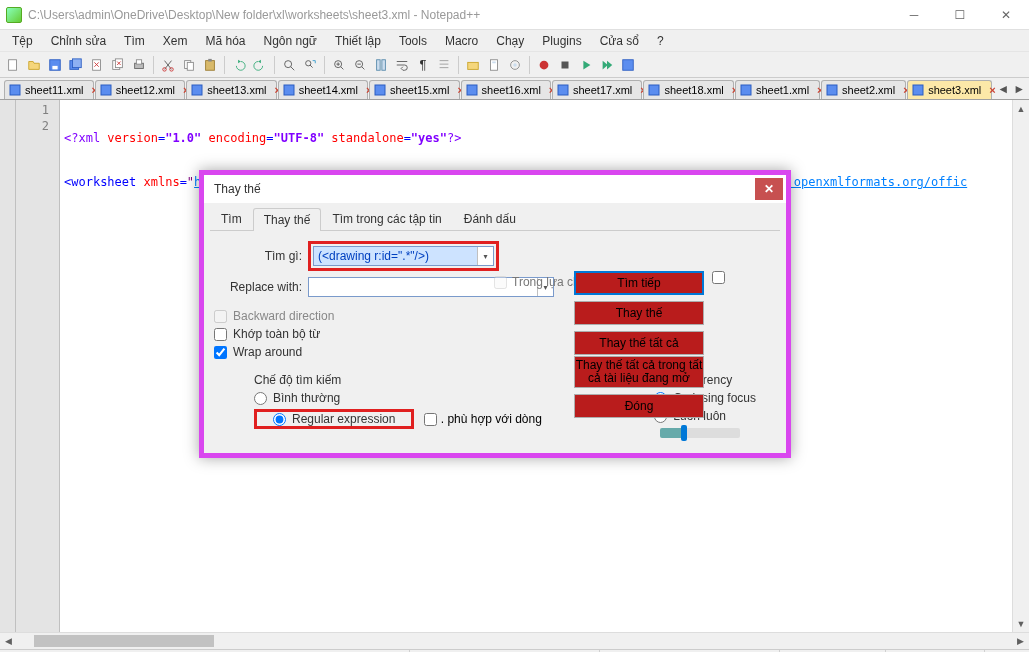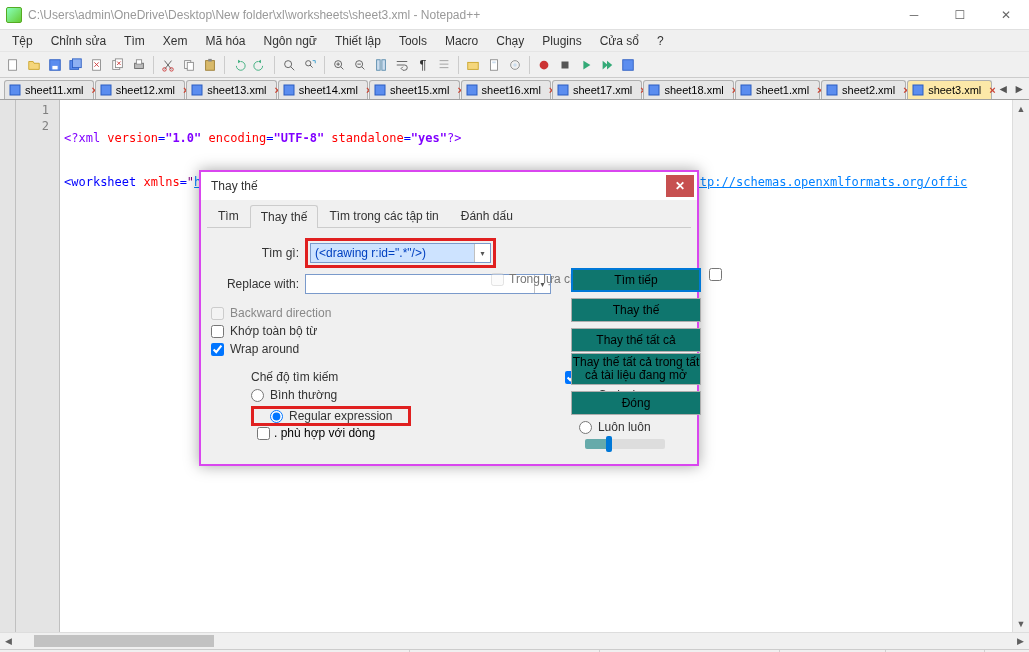--- a/index.html
+++ b/index.html
@@ -52,42 +52,42 @@
   .hscroll .track { flex: 1; position: relative; }
   .hscroll .thumb { position: absolute; top: 2px; bottom: 2px; left: 17px; width: 180px; background: #c2c2c2;}
   .hscroll .arr { width: 17px; display: flex; align-items: center; justify-content: center; color: #606060; font-size: 9px; }
 
   
   .statusbar { height: 22px; background: #f0f0f0; display: flex; align-items: center; font-size: 11px; border-top: 1px solid #ccc; }
   .statusbar .cell { padding: 0 8px; border-right: 1px solid #d0d0d0; height: 100%; display: flex; align-items: center; }
   .statusbar .stretch { flex: 1; }
 
   
-  .dialog { position: absolute; left: 199px; top: 170px; width: 500px; background: #f0f0f0; border: 2px solid #d946ef; box-shadow: 0 0 14px rgba(0,0,0,0.35); }
+  .dialog { position: absolute; left: 199px; top: 170px; width: 592px; background: #f0f0f0; border: 5px solid #d946ef; box-shadow: 0 0 14px rgba(0,0,0,0.35); }
   .dialog-title { height: 28px; background: #fff; display: flex; align-items: center; padding-left: 10px; }
   .dialog-title span { flex: 1; color: #333; }
   .dialog-title .dclose { width: 28px; height: 22px; background: #c75050; color: #fff; display: flex; align-items: center; justify-content: center; font-weight: bold; margin-right: 3px;}
   
   .dialog-tabs { display: flex; padding: 4px 6px 0 6px; gap: 0; }
   .dtab { padding: 4px 10px; border: 1px solid transparent; border-bottom: none; color: #333; font-size: 12px; }
   .dtab.active { background: #f0f0f0; border-color: #ccc; border-radius: 3px 3px 0 0; position: relative; top: 1px;}
   .dialog-tabs-border { border-bottom: 1px solid #ccc; margin: 0 6px; }
 
   .dialog-body { padding: 10px 10px 12px 10px; position: relative; }
   .row { display: flex; align-items: center; margin-bottom: 6px; }
   .row .lbl { width: 94px; text-align: right; padding-right: 6px; color: #333; }
   .row .combo { flex: 1; height: 20px; display: flex; border: 1px solid #7a9acb; background: #fff; max-width: 246px;}
   .row .combo input { flex: 1; border: none; outline: none; padding: 0 4px; font-size: 12px; color: #0040c0; background: #cde3ff; }
   .row .combo .dd { width: 16px; display: flex; align-items: center; justify-content: center; border-left: 1px solid #c0c0c0; color: #555; font-size: 8px; background:#fff;}
   .row .combo.plain input { background: #fff; color: #000; }
 
   .highlight-red { border: 3px solid #e02020; padding: 2px; }
 
   .dialog-buttons { position: absolute; left: 370px; top: 40px; display: flex; flex-direction: column; gap: 6px; width: 130px; }
-  .dialog-buttons button, .btn-extra button { height: 24px; background: #0f766e; border: 1px solid #adadad; font-size: 12px; font-family: inherit; color: #000; }
+  .dialog-buttons button, .btn-extra button { height: 24px; background: #b91c1c; border: 1px solid #adadad; font-size: 12px; font-family: inherit; color: #000; }
   .dialog-buttons button.primary { border: 2px solid #0078d7; }
   .btn-extra { position: absolute; left: 370px; top: 125px; display: flex; flex-direction: column; gap: 6px; width: 130px;}
   .btn-extra button.tall { height: 32px; line-height: 13px; }
   .side-check { position: absolute; left: 508px; top: 40px; }
   
   .chk { display: flex; align-items: center; gap: 6px; margin-bottom: 4px; color: #333; }
   .chk input[type=checkbox], .chk input[type=radio] { margin: 0; }
   .group { margin-top: 8px; margin-left: 40px; }
   .group-title { color: #333; margin-bottom: 4px; }
   .in-selection { margin-left: 280px; margin-top: -28px; display: flex; align-items: center; gap:5px; color:#777;}

